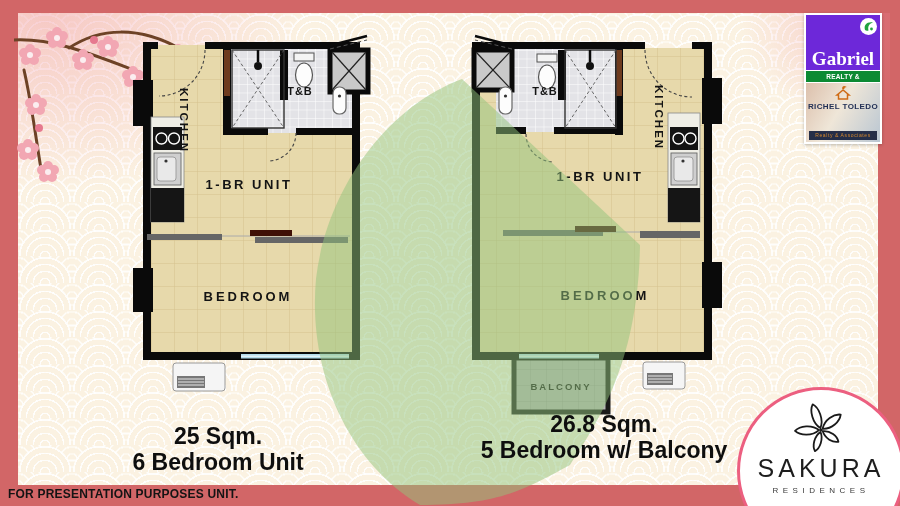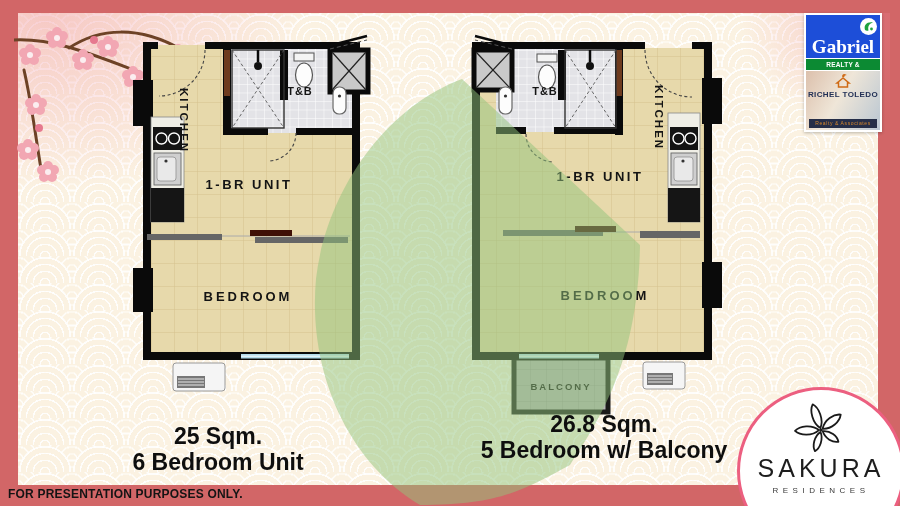--- a/index.html
+++ b/index.html
@@ -26,21 +26,21 @@
   svg.plan{z-index:2;}
   svg.mark{z-index:3;pointer-events:none;}
   .caption{position:absolute;z-index:4;width:260px;text-align:center;
     font-size:23px;font-weight:bold;line-height:26px;color:#0e0e0e;}
   .caption-left{left:88px;top:411px;margin-top:12px;}
   .caption-right{left:474px;top:411px;}
   .plan-label{font-family:"Liberation Sans",sans-serif;font-weight:bold;fill:#141414;}
   
   .broker-card{position:absolute;left:804px;top:13px;width:74px;z-index:5;
     background:#fff;padding:2px;box-shadow:0 1px 3px rgba(0,0,0,.25);}
-  .broker-green{position:relative;height:43px;background:#1d4ed8;}
+  .broker-green{position:relative;height:55px;background:#6d28d9;}
   .broker-leaf{position:absolute;right:3px;top:3px;width:17px;height:17px;background:#fff;border-radius:50%;}
   .broker-name{position:absolute;left:0;right:0;bottom:0;text-align:center;color:#fff;
     font-family:"Liberation Serif",serif;font-weight:bold;font-size:19px;line-height:22px;}
   .broker-band{height:11px;background:#0c8a33;border-top:1px solid #fff;text-align:center;
     color:#fff;font-size:6.5px;font-weight:bold;line-height:11px;letter-spacing:.2px;}
   .agent-badge{position:relative;height:59px;margin-top:1px;
     background:linear-gradient(120deg,#dcc0ac 0%,#efe6d8 45%,#b9c6d2 100%);}
   .agent-name{position:absolute;left:0;right:0;top:19px;text-align:center;
     color:#223056;font-size:8px;font-weight:bold;letter-spacing:.4px;}
   .agent-bar{position:absolute;left:3px;right:3px;bottom:2px;height:9px;background:#252e48;
@@ -396,14 +396,14 @@
         <path transform="rotate(124)" d="M0,-2 C -5,-8 -4,-17 0,-21 C 4,-17 5,-8 0,-2 Z"></path>
         <path transform="rotate(196)" d="M0,-2 C -5,-8 -4,-18 0,-22 C 4,-18 5,-8 0,-2 Z"></path>
         <path transform="rotate(268)" d="M0,-2 C -6,-9 -5,-21 0,-26 C 5,-21 6,-9 0,-2 Z"></path>
         <circle cx="0" cy="0" r="1.6" fill="#1a1a1a" stroke="none"></circle>
       </g>
     </svg>
     <div class="sakura-name">SAKURA</div>
     <div class="sakura-sub">RESIDENCES</div>
   </div>
 
-  <div class="disclaimer">FOR PRESENTATION PURPOSES ONLY.</div>
+  <div class="disclaimer">FOR PRESENTATION PURPOSES UNIT.</div>
 </div>
 
 </body></html>

